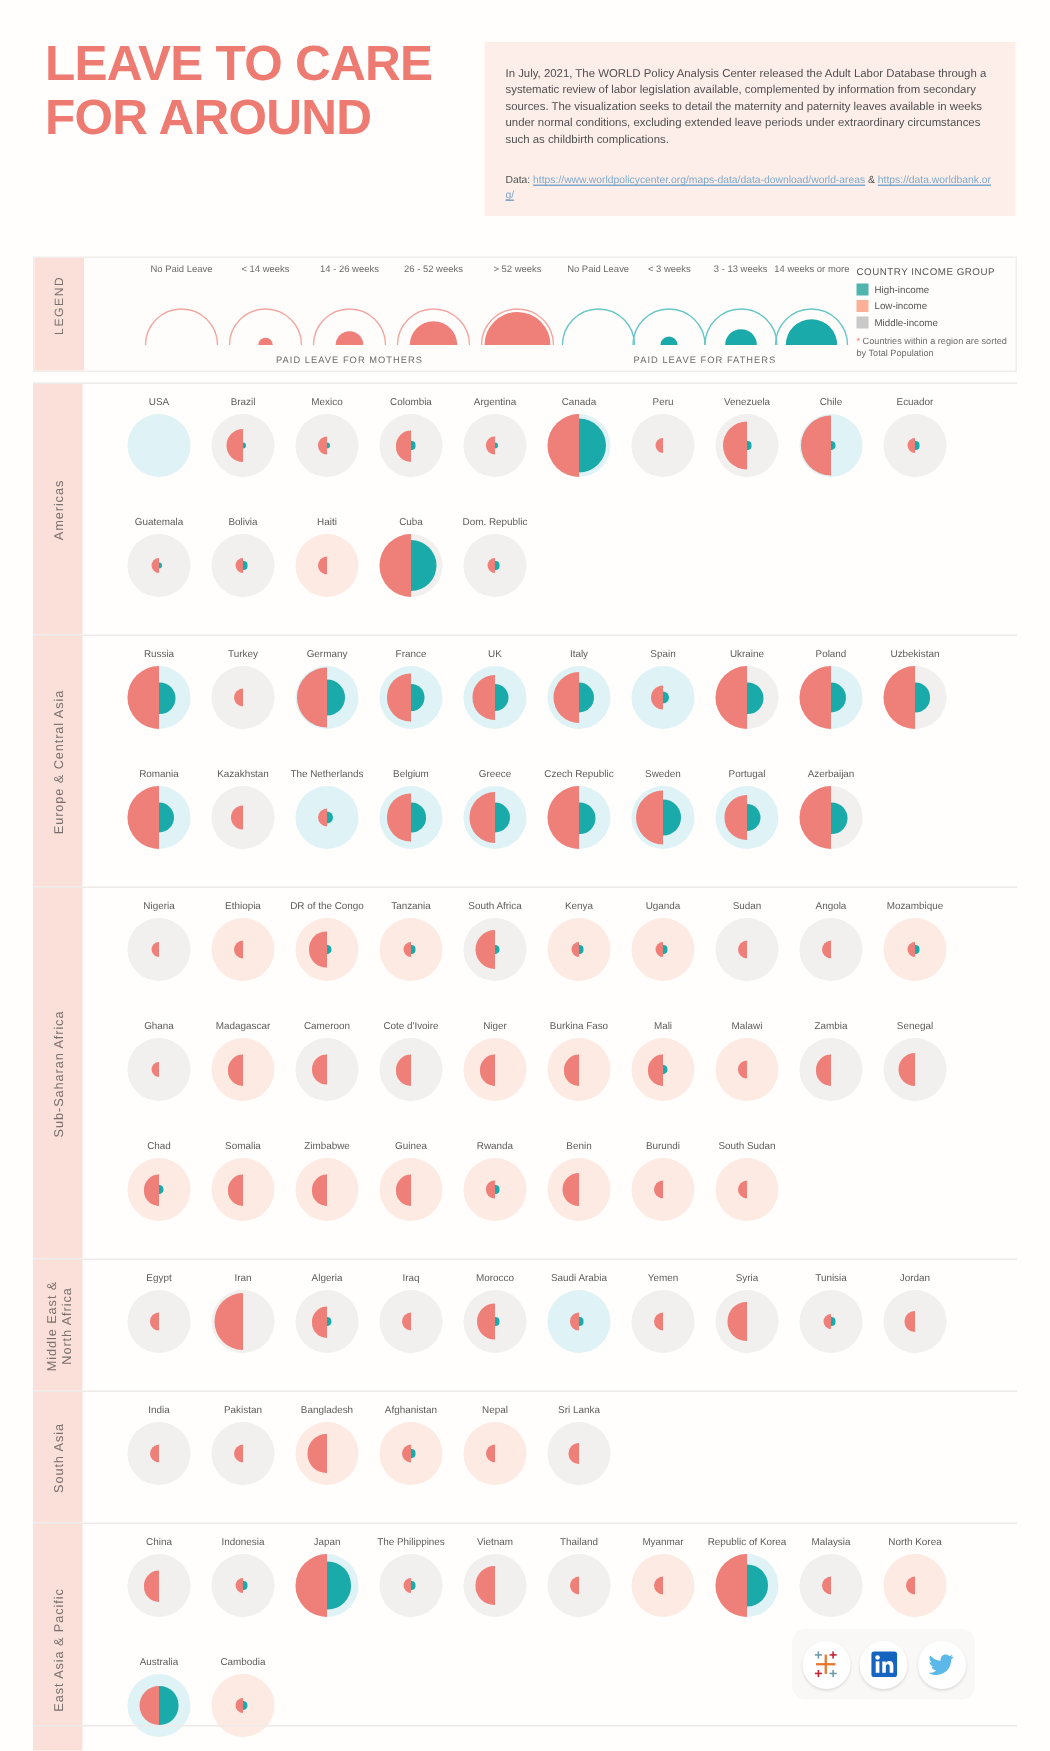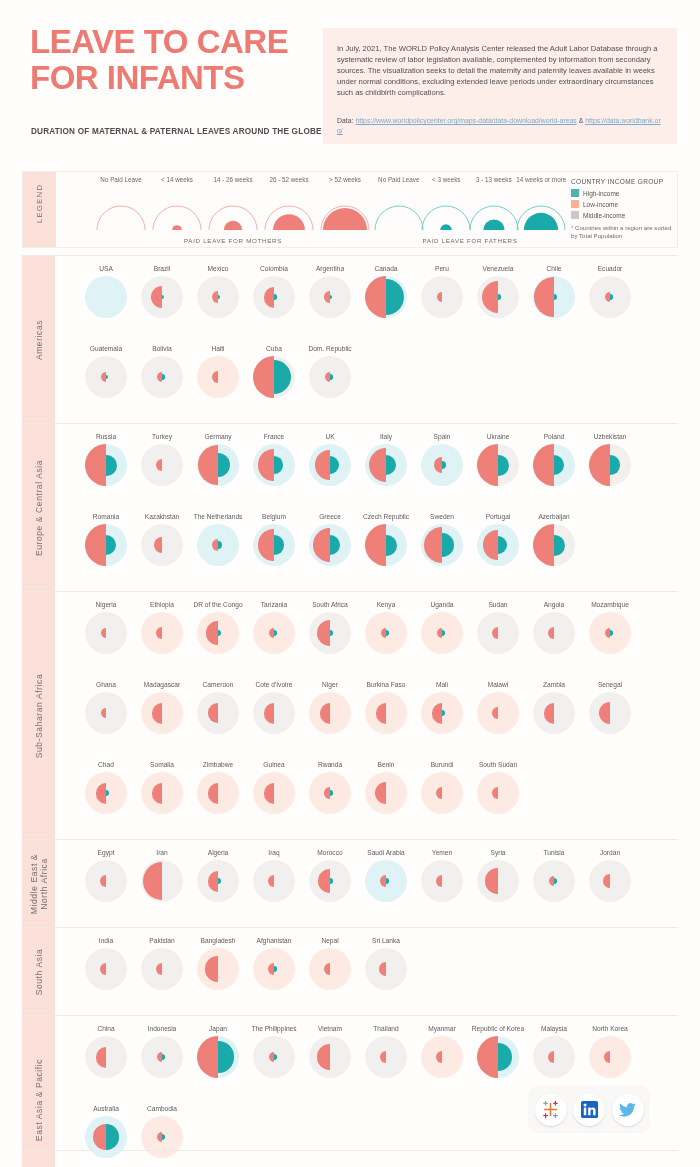--- a/index.html
+++ b/index.html
@@ -100,22 +100,21 @@
   .sbtn{width:32px;height:32px;border-radius:50%;background:#ffffff;
         display:flex;align-items:center;justify-content:center;
         box-shadow:0 1px 2px rgba(0,0,0,0.13);}
   .bottomline{position:absolute;left:22px;top:1150px;width:656px;
               border-top:1px solid #eeeae7;}
 </style>
 </head>
 <body>
 
 <div class="header">
-  <div class="title">LEAVE TO CARE FOR INFANTS</div>
-  <div class="subtitle">DURATION OF MATERNAL &amp; PATERNAL LEAVES AROUND THE GLOBE</div>
+  <div class="title">LEAVE TO CARE FOR AROUND</div>
   <div class="notebox">
     <div class="body">In July, 2021, The WORLD Policy Analysis Center released the Adult Labor Database through a systematic review of labor legislation available, complemented by information from secondary sources. The visualization seeks to detail the maternity and paternity leaves available in weeks under normal conditions, excluding extended leave periods under extraordinary circumstances such as childbirth complications.</div>
     <div class="datal">
       <span>Data:</span>
       <span class="lnk">https://www.worldpolicycenter.org/maps-data/data-download/world-areas</span>
       <span>&amp;</span>
       <span class="lnk">https://data.worldbank.org/</span>
     </div>
   </div>
 </div>

